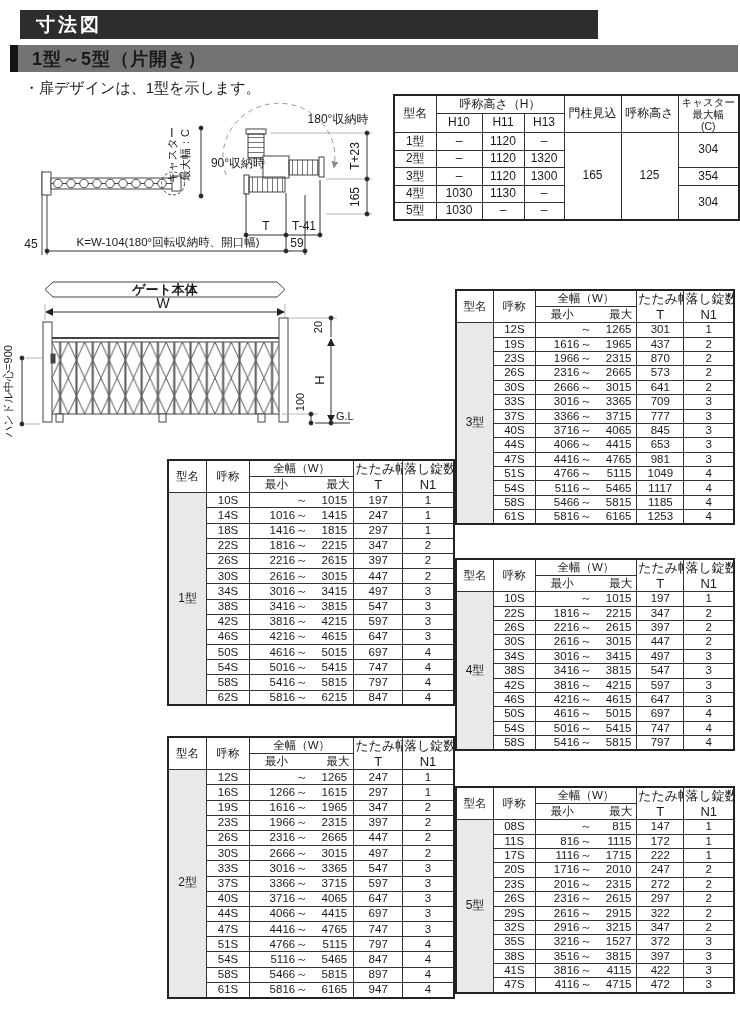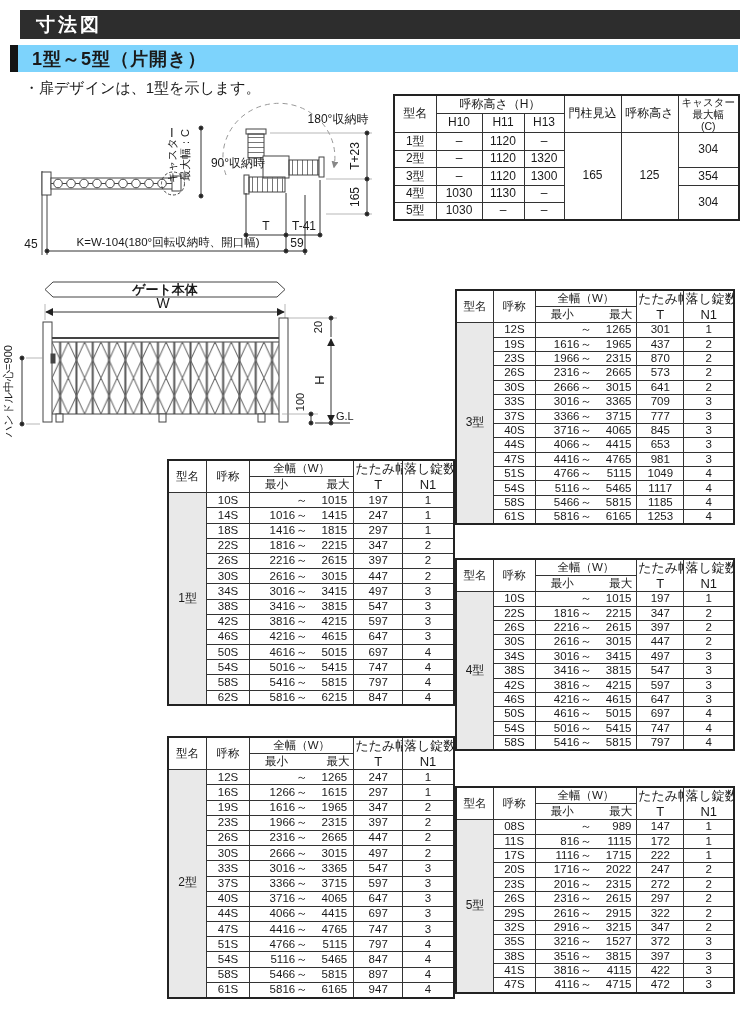--- a/index.html
+++ b/index.html
@@ -1,24 +1,24 @@
 <!DOCTYPE html>
 <html><head>
 <meta charset="utf-8">
 <style>
   *{margin:0;padding:0;box-sizing:border-box}
   html,body{width:740px;height:1022px}
   body{position:relative;background:#fff;overflow:hidden;
        font-family:"Liberation Sans","DejaVu Sans",sans-serif;color:#1a1a1a}
 
-  .header-bar{position:absolute;left:20px;top:10px;width:720px;height:29px;
+  .header-bar{position:absolute;left:20px;top:10px;width:578px;height:29px;
       background:#2d2d2d;color:#fff;display:flex;align-items:center;
       padding-left:16px;font-size:19px;font-weight:bold;letter-spacing:3px}
   .section-bar{position:absolute;left:10px;top:45px;width:728px;height:27px;
-      background:#7dd3fc;display:flex;align-items:center}
+      background:#737373;display:flex;align-items:center}
   .section-accent{width:8px;height:27px;background:#141414;margin-right:14px}
   .section-title{font-size:18px;font-weight:bold;letter-spacing:1px}
   .note{position:absolute;left:24px;top:79px;font-size:15px}
 
   table{border-collapse:collapse;table-layout:fixed}
   th,td{border:1px solid #333;text-align:center;font-weight:normal;
         padding:0 1px;line-height:1.15;overflow:hidden;white-space:nowrap}
 
   
   .spec-table{position:absolute;left:393px;top:94px;width:345px;
@@ -755,39 +755,39 @@
         <th class="w-sub">
           <span class="ws-min">最小</span>
           <span class="ws-max">最大</span>
         </th>
       </tr>
     </thead>
     <tbody>
         <tr>
           <td class="model-cell" rowspan="12">5型</td>
           <td>08S</td>
-          <td><span class="w-min"></span><span class="w-tilde">～</span><span class="w-max">989</span></td>
+          <td><span class="w-min"></span><span class="w-tilde">～</span><span class="w-max">815</span></td>
           <td>147</td>
           <td>1</td>
         </tr>
         <tr>
           <td>11S</td>
           <td><span class="w-min">816</span><span class="w-tilde">～</span><span class="w-max">1115</span></td>
           <td>172</td>
           <td>1</td>
         </tr>
         <tr>
           <td>17S</td>
           <td><span class="w-min">1116</span><span class="w-tilde">～</span><span class="w-max">1715</span></td>
           <td>222</td>
           <td>1</td>
         </tr>
         <tr>
           <td>20S</td>
-          <td><span class="w-min">1716</span><span class="w-tilde">～</span><span class="w-max">2022</span></td>
+          <td><span class="w-min">1716</span><span class="w-tilde">～</span><span class="w-max">2010</span></td>
           <td>247</td>
           <td>2</td>
         </tr>
         <tr>
           <td>23S</td>
           <td><span class="w-min">2016</span><span class="w-tilde">～</span><span class="w-max">2315</span></td>
           <td>272</td>
           <td>2</td>
         </tr>
         <tr>

